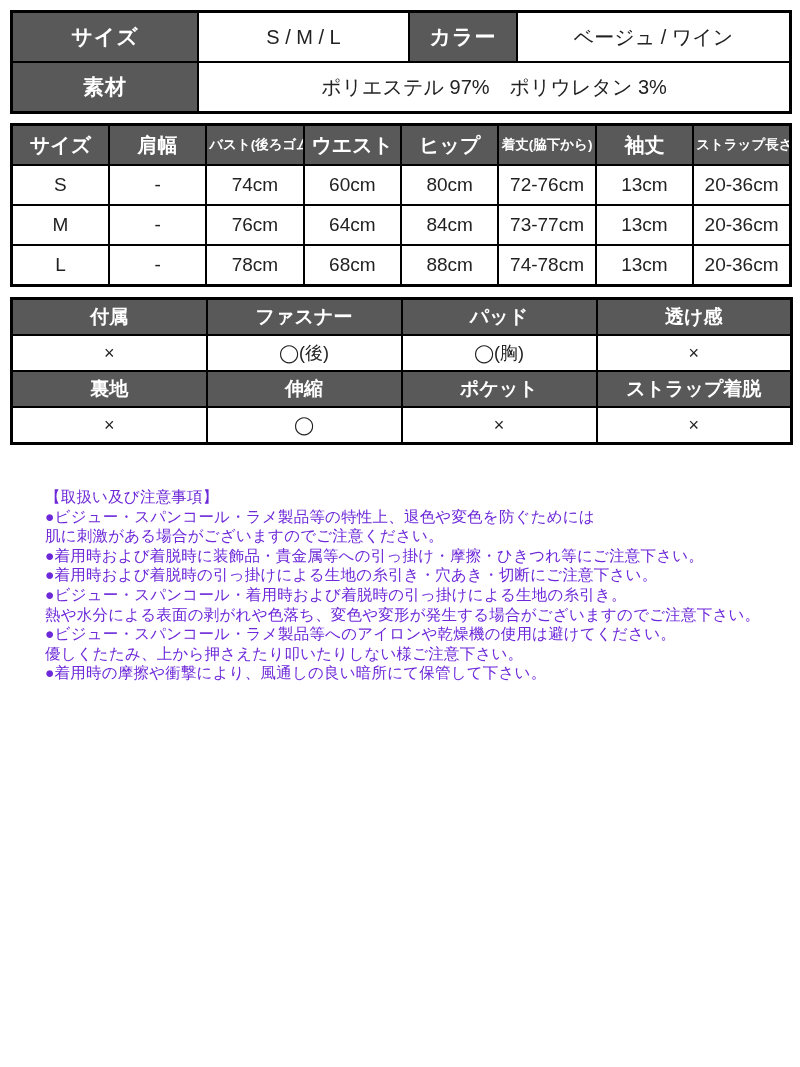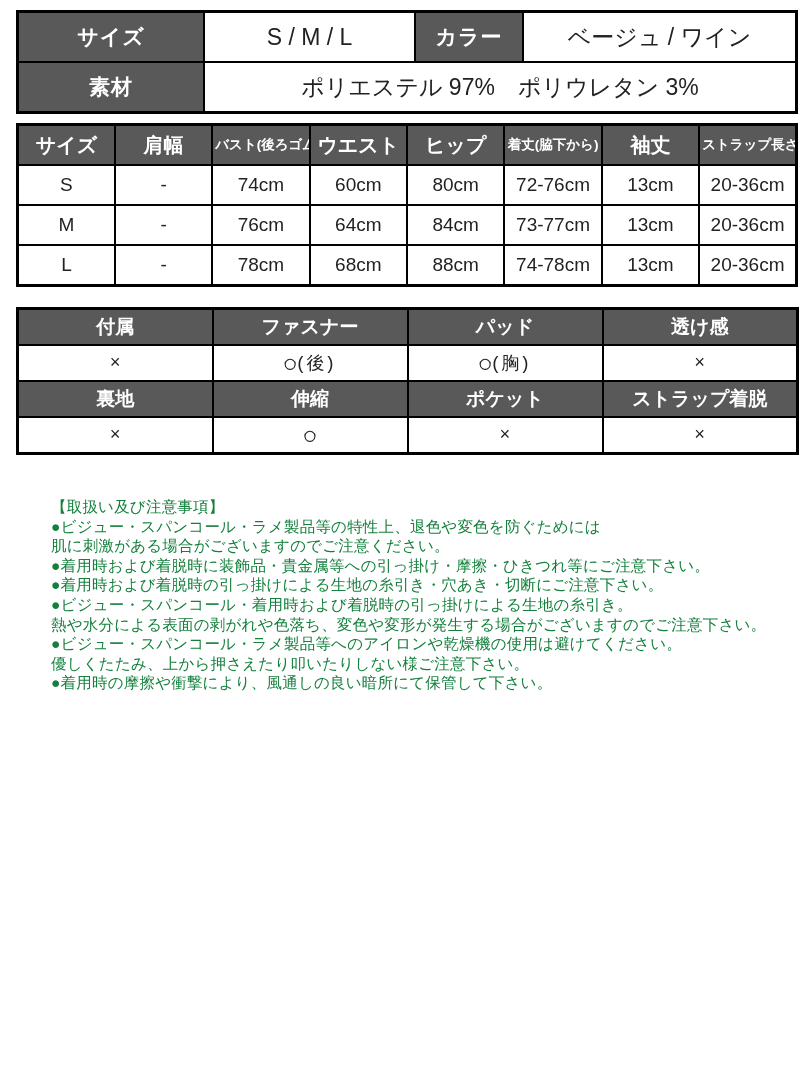--- a/index.html
+++ b/index.html
@@ -5,21 +5,21 @@
   html, body { margin: 0; padding: 0; background: #ffffff; }
   .page {
     width: 800px;
     height: 1067px;
     background: #ffffff;
     font-family: "Liberation Sans", sans-serif;
     color: #1a1a1a;
     position: relative;
     overflow: hidden;
   }
-  .page-inner { padding: 10px 8px 0 16px; }
+  .page-inner { padding: 10px 8px 0 10px; }
 
   table {
     border-collapse: collapse;
     table-layout: fixed;
     width: 782px;
     border: 3px solid #000;
   }
   th, td {
     border: 2px solid #000;
     text-align: center;
@@ -30,43 +30,43 @@
   }
   .hdr {
     background: #595959;
     color: #ffffff;
     font-weight: bold;
   }
 
   
   .t1 td { height: 48px; }
   .t1 .hdr { font-size: 21px; letter-spacing: 1px; }
-  .t1 .val { font-size: 23px; color: #222; }
+  .t1 .val { font-size: 20px; color: #222; }
   .t1 .c-label1 { width: 180px; }
   .t1 .c-value1 { width: 205px; }
   .t1 .c-label2 { width: 102px; }
 
   
   .t2 { margin-top: 9px; }
   .t2 th { height: 38px; background: #595959; color: #fff; font-size: 20px; font-weight: bold; }
   .t2 th.sm { font-size: 13.5px; letter-spacing: 0; }
   .t2 td { height: 38px; font-size: 19px; color: #222; }
 
   
-  .t3 { margin-top: 20px; font-family: Liberation Mono, monospace; }
+  .t3 { margin-top: 10px; }
   .t3 th { height: 34px; background: #595959; color: #fff; font-size: 19px; font-weight: bold; }
   .t3 td { height: 34px; font-size: 18px; color: #222; }
   .t3 col { width: 195px; }
 
   
   .care {
     margin: 42px 30px 0 35px;
     font-size: 15.5px;
     line-height: 19.6px;
-    color: #15803d;
+    color: #6d28d9;
     letter-spacing: 0.2px;
   }
   .care div { white-space: nowrap; }
 </style>
 </head>
 <body>
 
 <div class="page">
   <div class="page-inner">
 

